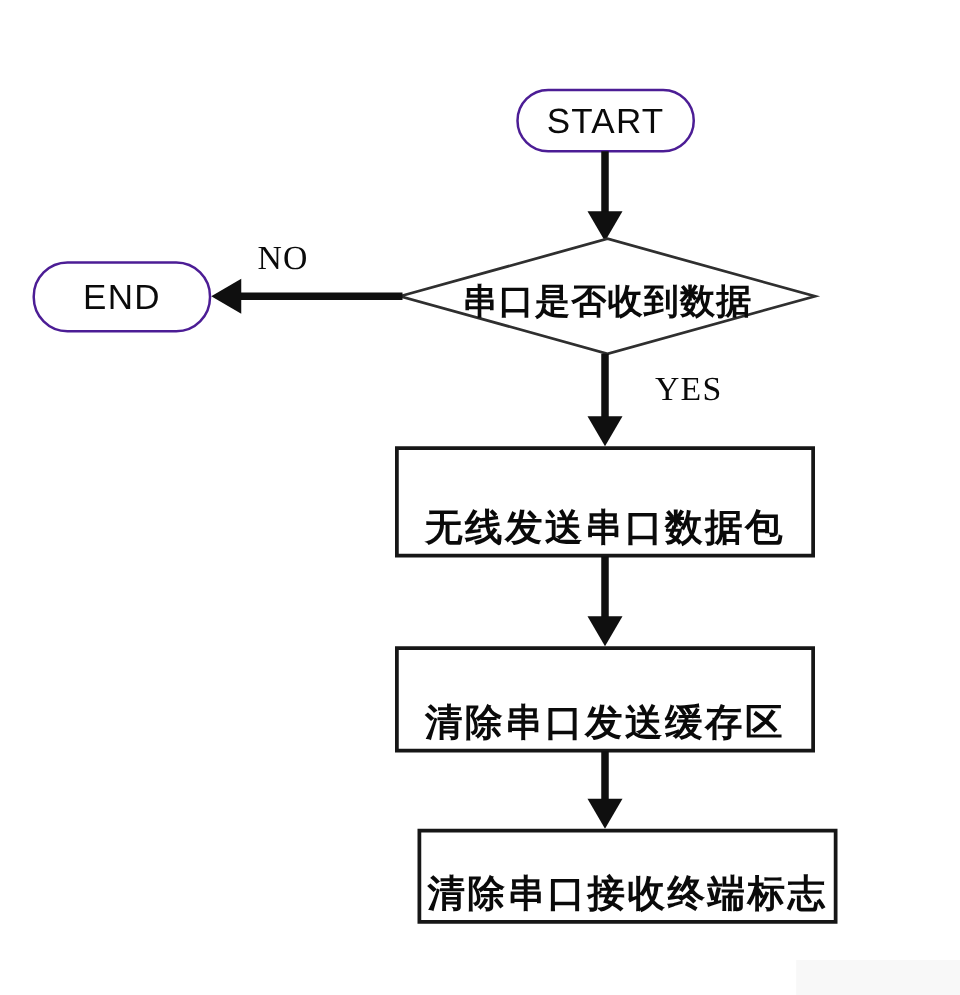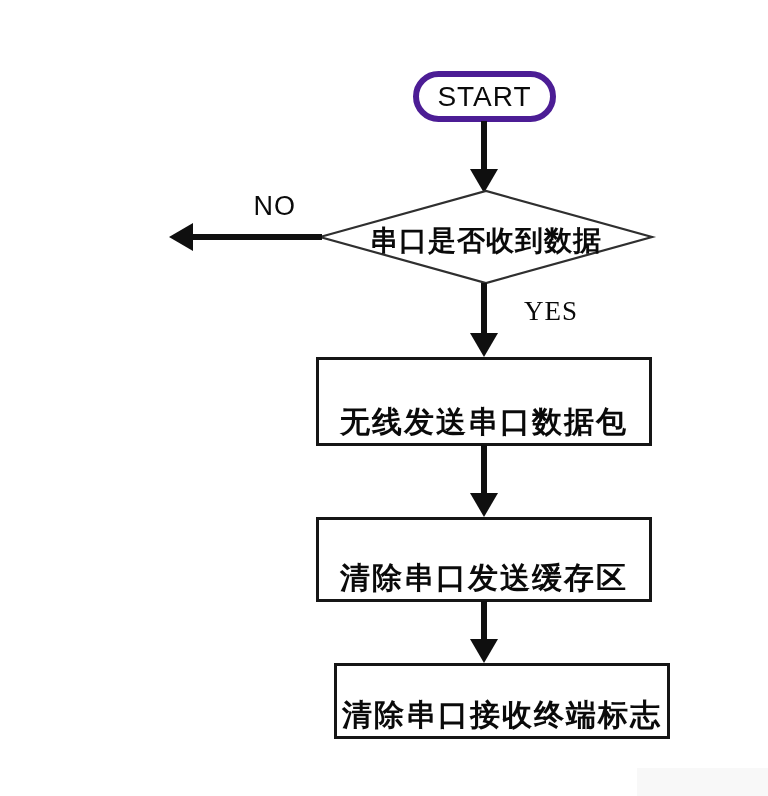--- a/index.html
+++ b/index.html
@@ -13,21 +13,21 @@
     width: 768px;
     height: 796px;
     background: #ffffff;
     overflow: hidden;
   }
   .abs { position: absolute; }
 
   
   .terminator {
     box-sizing: border-box;
-    border: 6px solid #4c1d95;
+    border: 2px solid #4c1d95;
     border-radius: 28px;
     background: #ffffff;
     display: flex;
     align-items: center;
     justify-content: center;
     font-size: 28px;
     letter-spacing: 1px;
     color: #0a0a0a;
   }
 
@@ -90,24 +90,27 @@
   </div>
 
   <div class="abs stem-v" style="left:481px; top:121px; height:50px;"></div>
   <div class="abs head-down" style="left:470px; top:169px;"></div>
 
   <svg class="abs" style="left:314px; top:189px;" width="344" height="96" viewBox="0 0 344 96">
     <polygon points="6,48 172,2 338,48 172,94" fill="#ffffff" stroke="#2f2f2f" stroke-width="2.2"></polygon>
   </svg>
   <div class="abs decision-label" style="left:314px; top:222px; width:344px;">串口是否收到数据</div>
 
-  <div class="abs edge-label" style="left:206px; top:191px; width:90px; text-align:right;">NO</div>
+  <div class="abs edge-label" style="left:206px; top:191px; width:90px; text-align:left;font-family:Liberation Serif, serif;">NO</div>
   <div class="abs stem-h" style="left:190px; top:234px; width:132px;"></div>
   <div class="abs head-left" style="left:169px; top:223px;"></div>
 
+  <div class="abs terminator" style="left:26px; top:209px; width:143px; height:57px;">
+    <span>END</span>
+  </div>
 
   <div class="abs stem-v" style="left:481px; top:283px; height:52px;"></div>
   <div class="abs head-down" style="left:470px; top:333px;"></div>
   <div class="abs edge-label" style="left:524px; top:296px;font-family:Liberation Serif, serif;">YES</div>
 
   <div class="abs process" style="left:316px; top:357px; width:336px; height:89px;">
     <span>无线发送串口数据包</span>
   </div>
 
   <div class="abs stem-v" style="left:481px; top:445px; height:50px;"></div>

